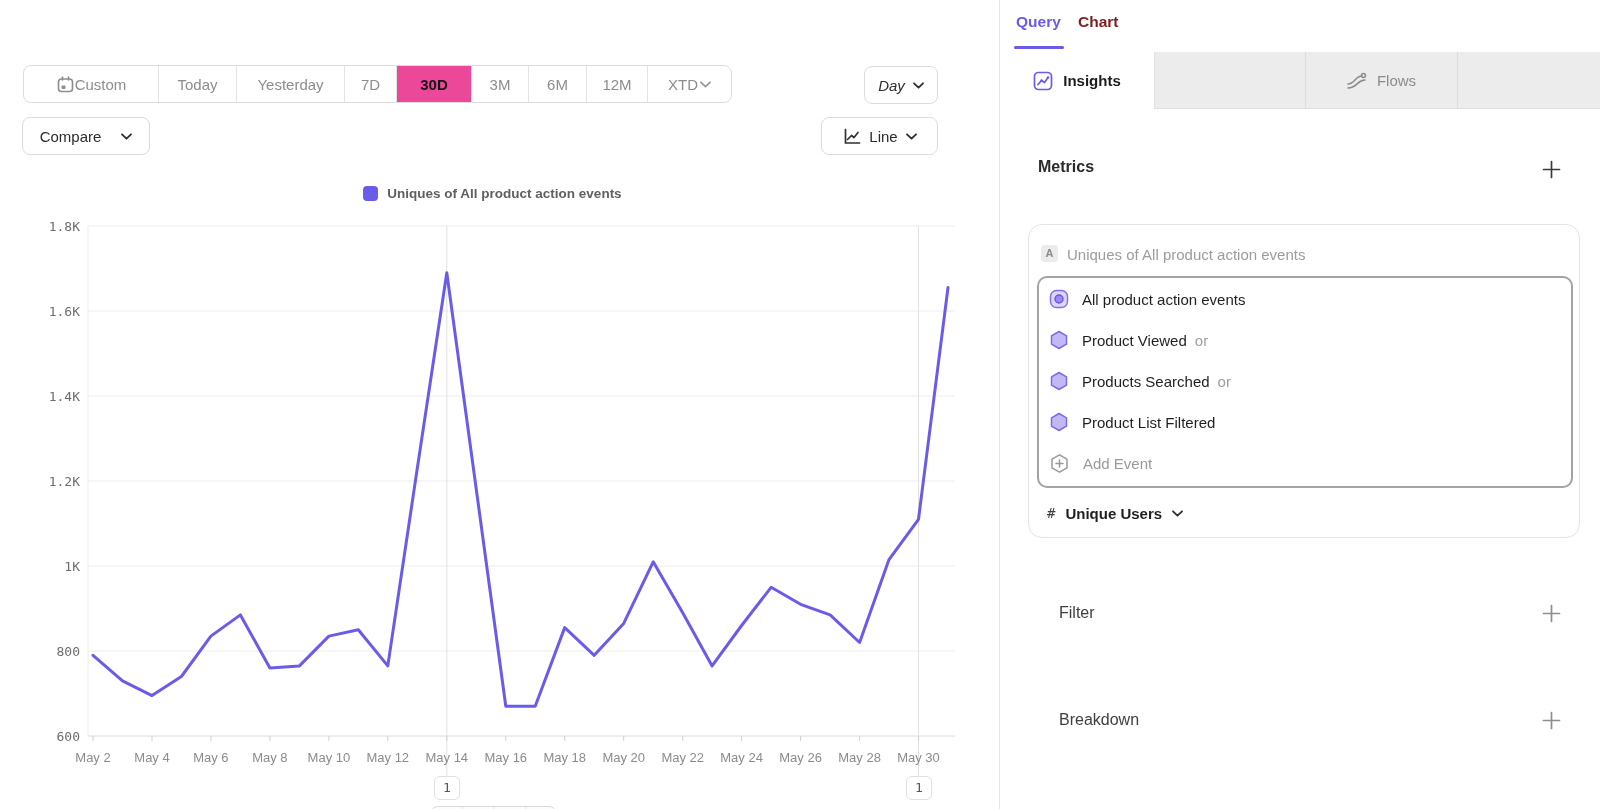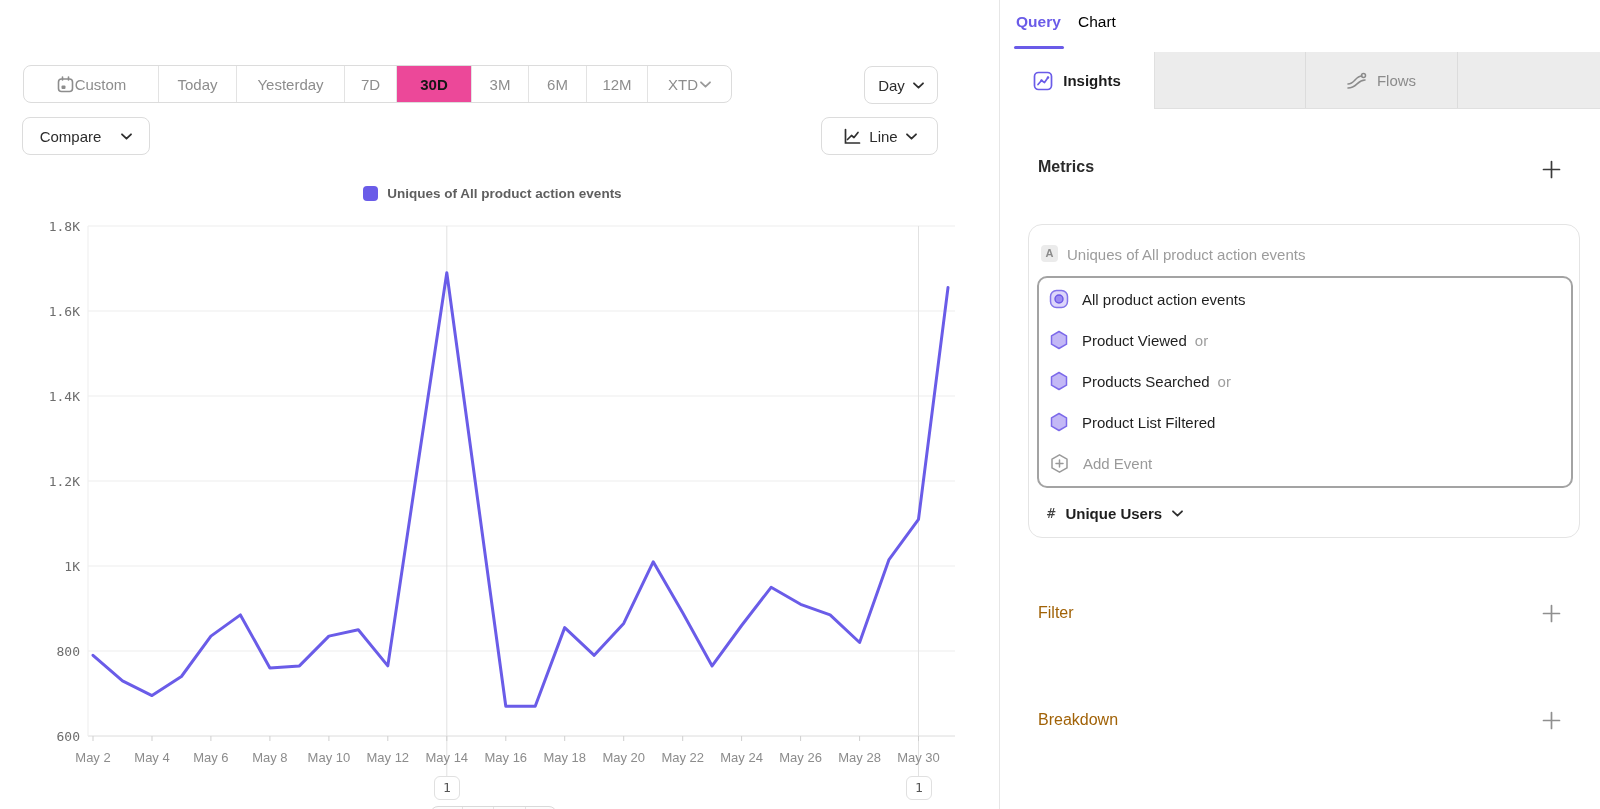--- a/index.html
+++ b/index.html
@@ -42,34 +42,34 @@
   .bottom-partial span:last-child { border-right:none; }
 
   
   .panel-divider { position:absolute; left:999px; top:0; width:1px; height:809px; background:#e6e6e6; }
 
   
   .query-panel { position:absolute; left:1000px; top:0; width:600px; height:809px; background:#fff; }
 
   .top-tab { position:absolute; top:13px; font-size:15.5px; cursor:pointer; }
   .top-tab.active { color:#6a5be8; font-weight:bold; }
-  .top-tab.inactive { color:#000000; font-weight:400; }
+  .top-tab.inactive { color:#7f1d1d; font-weight:700; }
   .top-tab-underline { position:absolute; left:14px; top:46px; width:50px; height:3px;
                        background:#6a5be8; border-radius:2px; }
 
   .report-strip { position:absolute; left:0; top:52px; width:600px; height:57px; background:#ececec; }
   .strip-bottom-border { position:absolute; left:155px; top:108px; width:445px; height:1px; background:#e0e0e0; }
   .report-tab { position:absolute; top:0; height:57px; display:flex; align-items:center;
                 justify-content:center; gap:10px; font-size:15px; color:#8b8b8b; font-weight:500; cursor:pointer; }
   .report-tab.active { background:#fff; color:#1c1c1c; font-weight:bold; border-right:1px solid #e0e0e0; }
   .strip-div { position:absolute; top:0; width:1px; height:57px; background:#dcdcdc; }
 
   .section-title { position:absolute; left:38px; font-size:16px; }
   .section-title.dark { color:#2b2b2b; font-weight:bold; }
-  .section-title.muted { color:#a16207; font-weight:500; }
+  .section-title.muted { color:#404040; font-weight:500;margin-left:21px; }
   .plus-btn { position:absolute; left:541px; width:20px; height:20px; cursor:pointer;
               display:flex; align-items:center; justify-content:center; }
   .plus-btn.dark { color:#3a3a3a; } .plus-btn.muted { color:#8f8f8f; }
 
   .metric-card { position:absolute; left:28px; top:224px; width:552px; height:314px;
                  border:1px solid #e4e4e4; border-radius:14px; background:#fff; }
   .a-badge { position:absolute; left:12px; top:20px; width:17px; height:17px; background:#ebebeb;
              border-radius:4px; color:#8a8a8a; font-size:11px; font-weight:bold;
              text-align:center; line-height:17px; }
   .group-title { position:absolute; left:38px; top:21px; font-size:15px; color:#9c9c9c; }
@@ -175,21 +175,21 @@
           <span>12M</span>
         </div>
       <div class="range-item" style="width:84px">
         <span>XTD</span>
         <svg class="chev" width="11" height="7" viewBox="0 0 11 7">
             <polyline points="1,1.3 5.5,5.7 10,1.3" fill="none" stroke="#9a9a9a" stroke-width="1.8" stroke-linecap="round" stroke-linejoin="round"></polyline>
           </svg>
       </div>
     </div>
 
-    <div class="btn" style="left:864px; top:66px; width:74px;">
+    <div class="btn" style="left:864px; top:66px; width:74px;font-style:italic;">
       <span>Day</span>
       <svg width="11" height="7" viewBox="0 0 11 7">
           <polyline points="1,1.3 5.5,5.7 10,1.3" fill="none" stroke="#2f2f2f" stroke-width="1.8" stroke-linecap="round" stroke-linejoin="round"></polyline>
         </svg>
     </div>
 
     <div class="btn" style="left:22px; top:117px; width:128px;gap:20px;">
       <span>Compare</span>
       <svg width="11" height="7" viewBox="0 0 11 7">
           <polyline points="1,1.3 5.5,5.7 10,1.3" fill="none" stroke="#2f2f2f" stroke-width="1.8" stroke-linecap="round" stroke-linejoin="round"></polyline>

